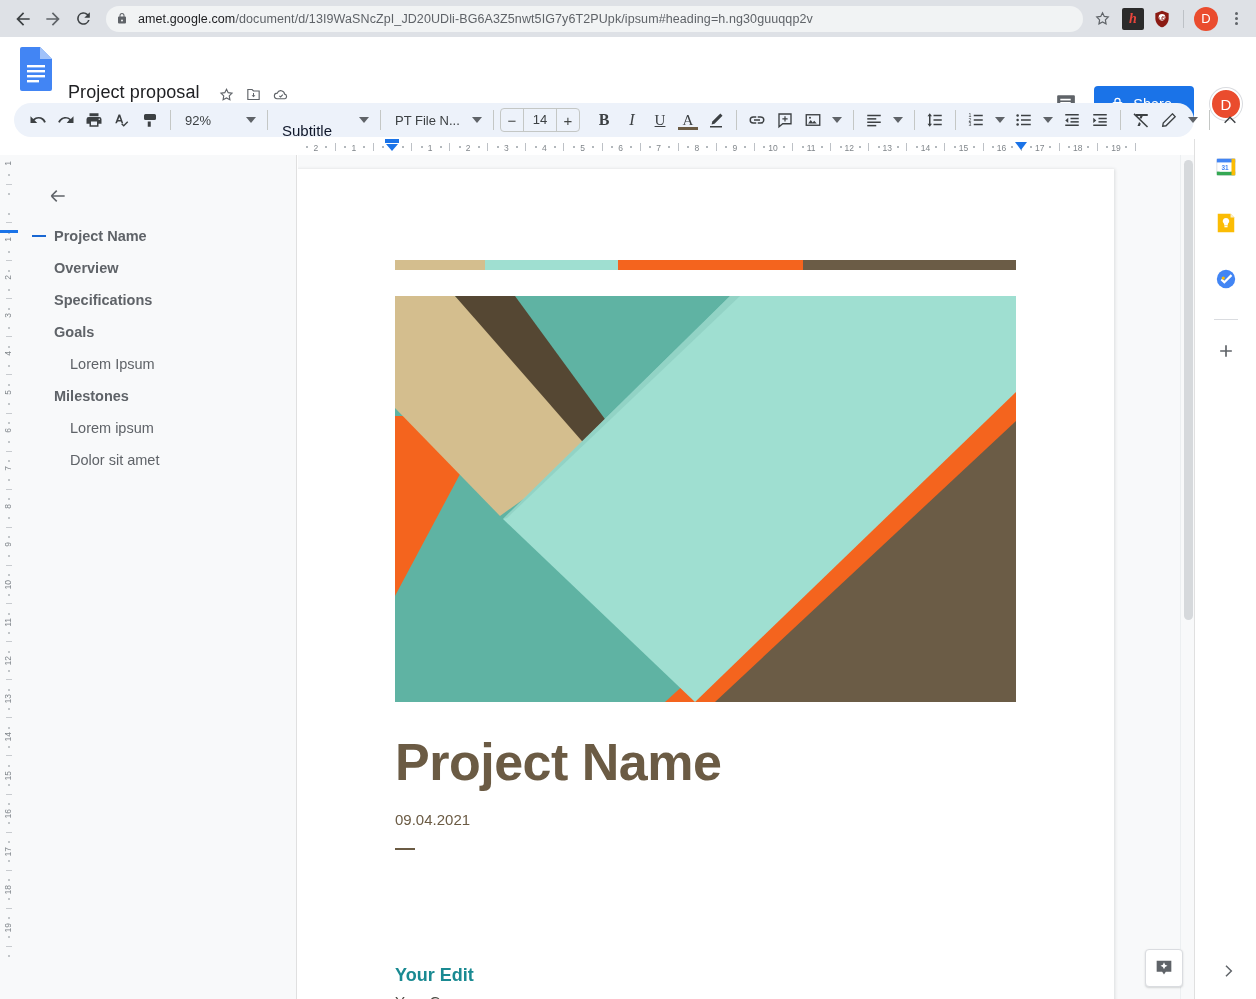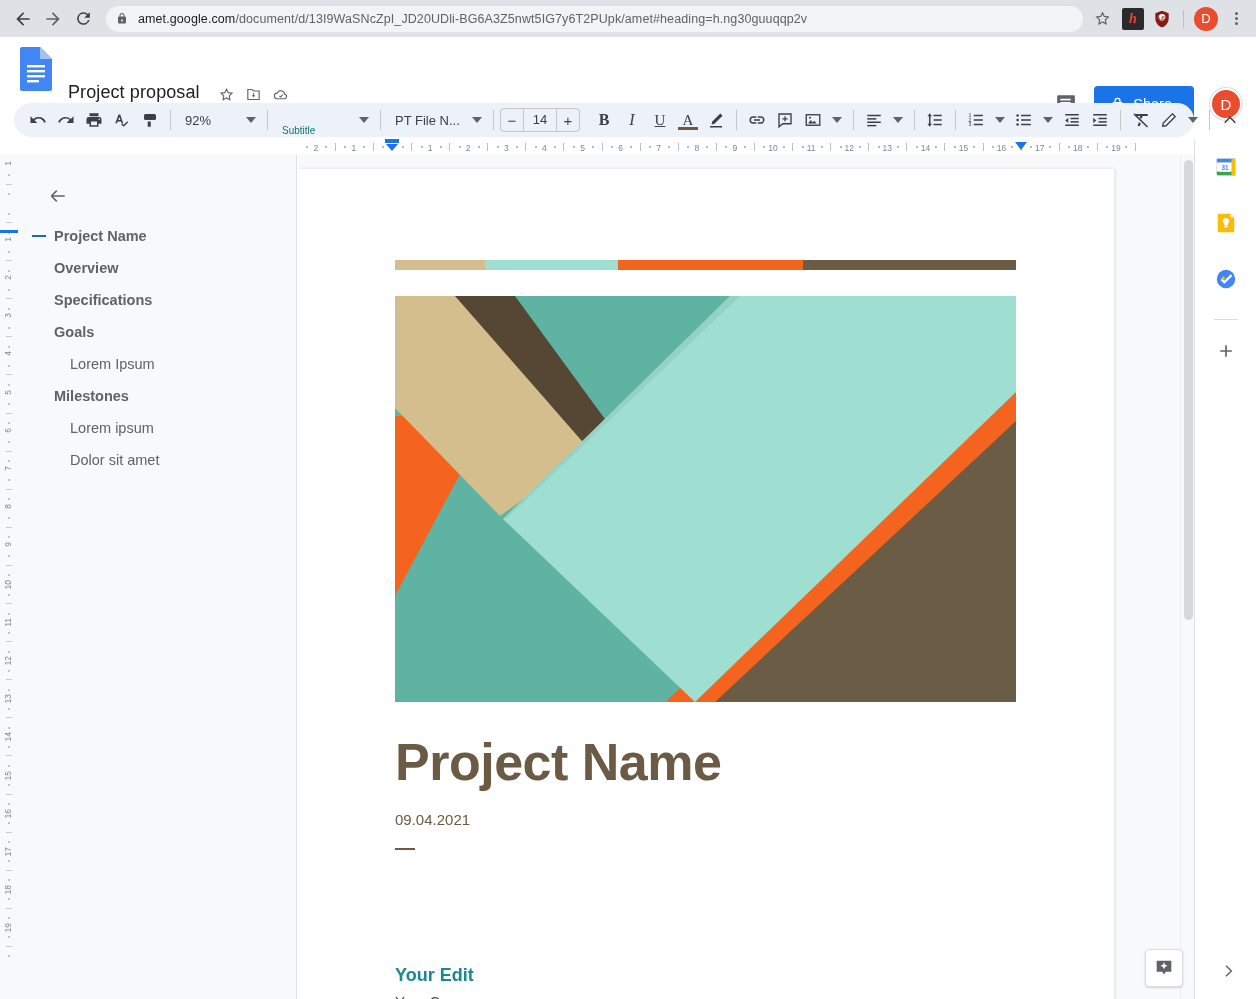--- a/index.html
+++ b/index.html
@@ -84,21 +84,21 @@
   .toolbar {
     position: absolute; top: 103px; left: 14px; width: 1180px; height: 34px;
     background: #edf2fa; border-radius: 18px; display: flex; align-items: center;
     padding: 0 10px; gap: 0;
   }
   .tb { width: 28px; height: 28px; display: flex; align-items: center; justify-content: center;
         border-radius: 4px; cursor: pointer; flex: none; }
   .tb-sep { width: 1px; height: 20px; background: #c4c7c5; margin: 0 6px; flex: none; }
   .tb-drop { display: flex; align-items: center; cursor: pointer; border-radius: 4px; flex: none; }
   .tb-zoom { width: 64px; font-size: 13px; color: #3c4043; padding-left: 8px; }
-  .tb-style { width: 80px; font-size: 10px; color: #0f766e; padding-left: 8px; margin-top: 20px; }
+  .tb-style { width: 80px; font-size: 15px; color: #0f172a; padding-left: 8px; margin-top: 20px; }
   .tb-font { width: 80px; font-size: 13px; color: #3c4043; padding-left: 8px; white-space: nowrap; overflow: hidden; }
   .caret { width: 20px; display: flex; align-items: center; justify-content: center; }
   .fontsize-box {
     display: flex; align-items: center; border: 1px solid #c4c7c5; border-radius: 4px;
     height: 24px; flex: none; background: transparent;
   }
   .fs-btn { width: 22px; height: 22px; display: flex; align-items: center; justify-content: center;
             font-size: 15px; color: #444746; cursor: pointer; }
   .fs-val { width: 34px; text-align: center; font-size: 13px; color: #3c4043;
             border-left: 1px solid #c4c7c5; border-right: 1px solid #c4c7c5; line-height: 22px; cursor: text; }
@@ -234,21 +234,21 @@
         <path fill="#3c4043" d="M17.65 6.35A8 8 0 1 0 19.73 14h-2.08A6 6 0 1 1 12 6c1.66 0 3.14.69 4.22 1.78L13 11h7V4l-2.35 2.35z"></path>
         </svg>
     </div>
 
     <div class="omnibox">
       <span class="lock">
         <svg width="12" height="13" viewBox="0 0 24 24">
             <path fill="#5f6368" d="M18 8h-1V6A5 5 0 0 0 7 6v2H6a2 2 0 0 0-2 2v10a2 2 0 0 0 2 2h12a2 2 0 0 0 2-2V10a2 2 0 0 0-2-2zM9 6a3 3 0 0 1 6 0v2H9V6zm3 12a2 2 0 1 1 0-4 2 2 0 0 1 0 4z"></path>
           </svg>
       </span>
-      <span class="url-text"><span class="dom">amet.google.com</span><span>/document/d/13I9WaSNcZpI_JD20UDli-BG6A3Z5nwt5IG7y6T2PUpk/amet#heading=h.ng30guuqqp2v</span></span>
+      <span class="url-text"><span class="dom">amet.google.com</span><span>/document/d/13I9WaSNcZpI_JD20UDli-BG6A3Z5nwt5IG7y6T2PUpk/ipsum#heading=h.ng30guuqqp2v</span></span>
     </div>
 
     <div class="star-btn">
       <svg width="17" height="17" viewBox="0 0 24 24">
         <path fill="none" stroke="#5f6368" stroke-width="1.7" d="M12 4l2.5 5.1 5.6.8-4 4 .9 5.6-5-2.6-5 2.6.9-5.6-4-4 5.6-.8L12 4z"></path>
         </svg>
     </div>
 
     <div class="ext ext-h">h</div>
     <div class="ext">

